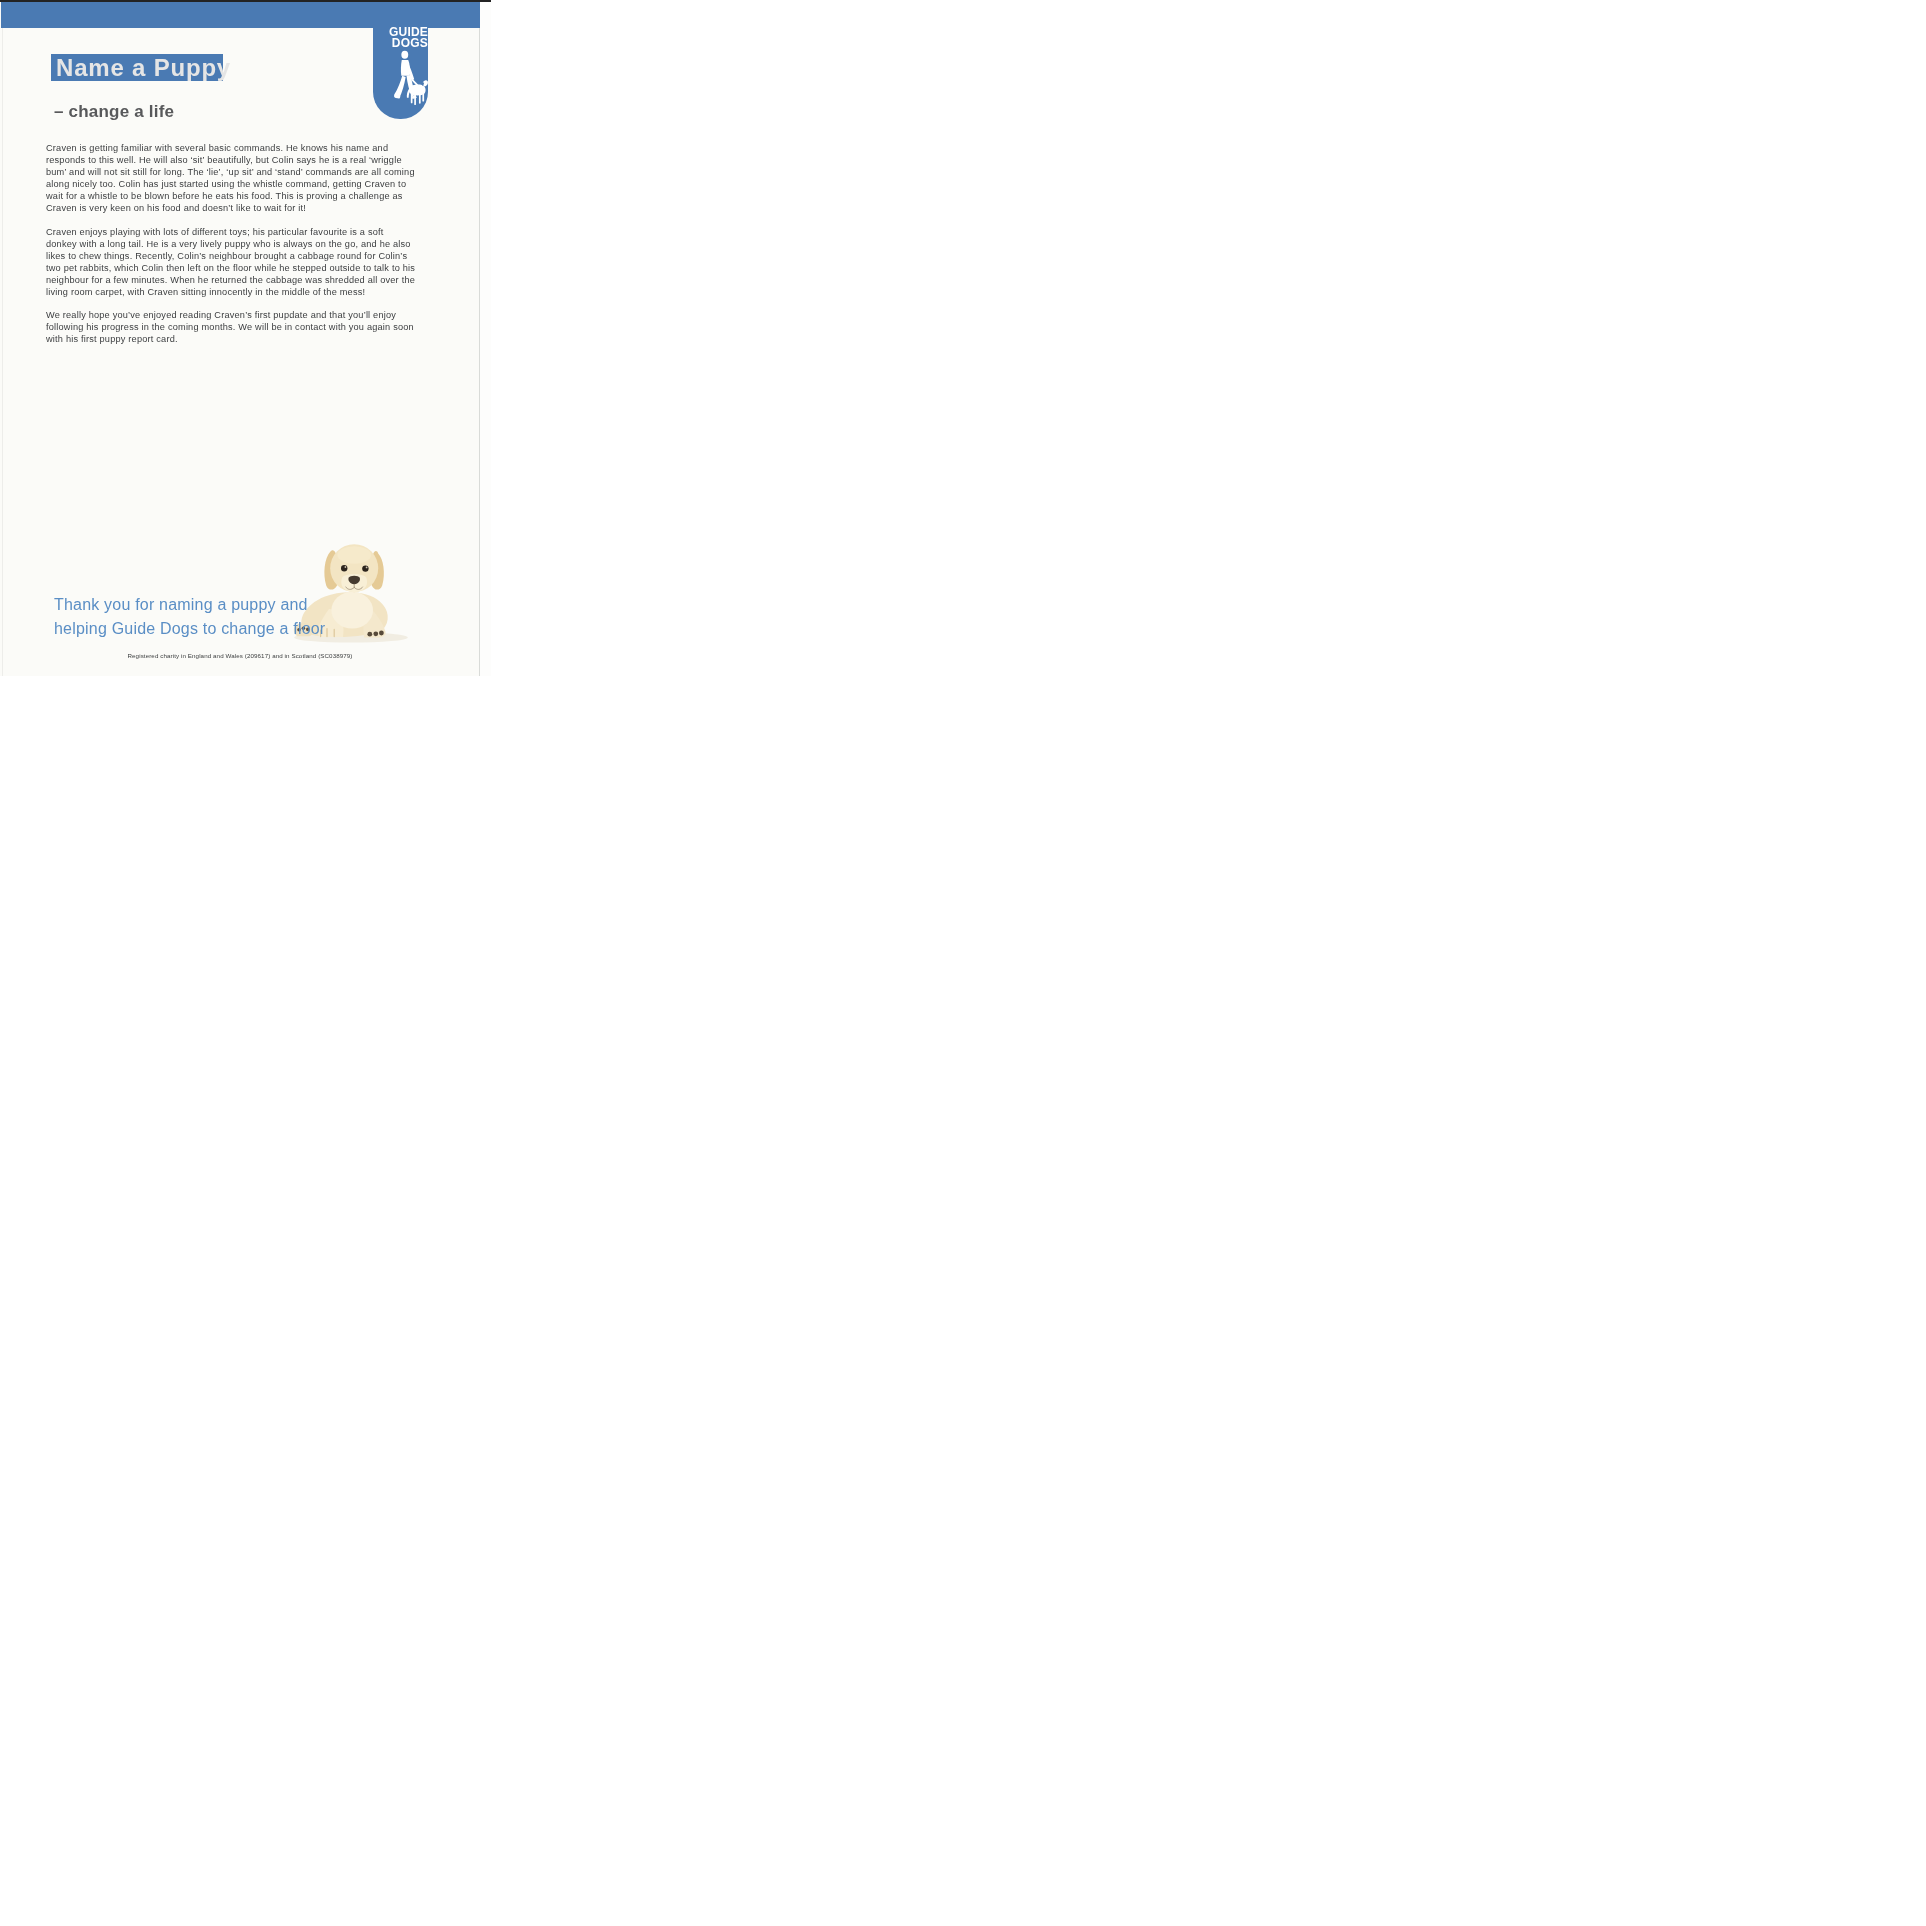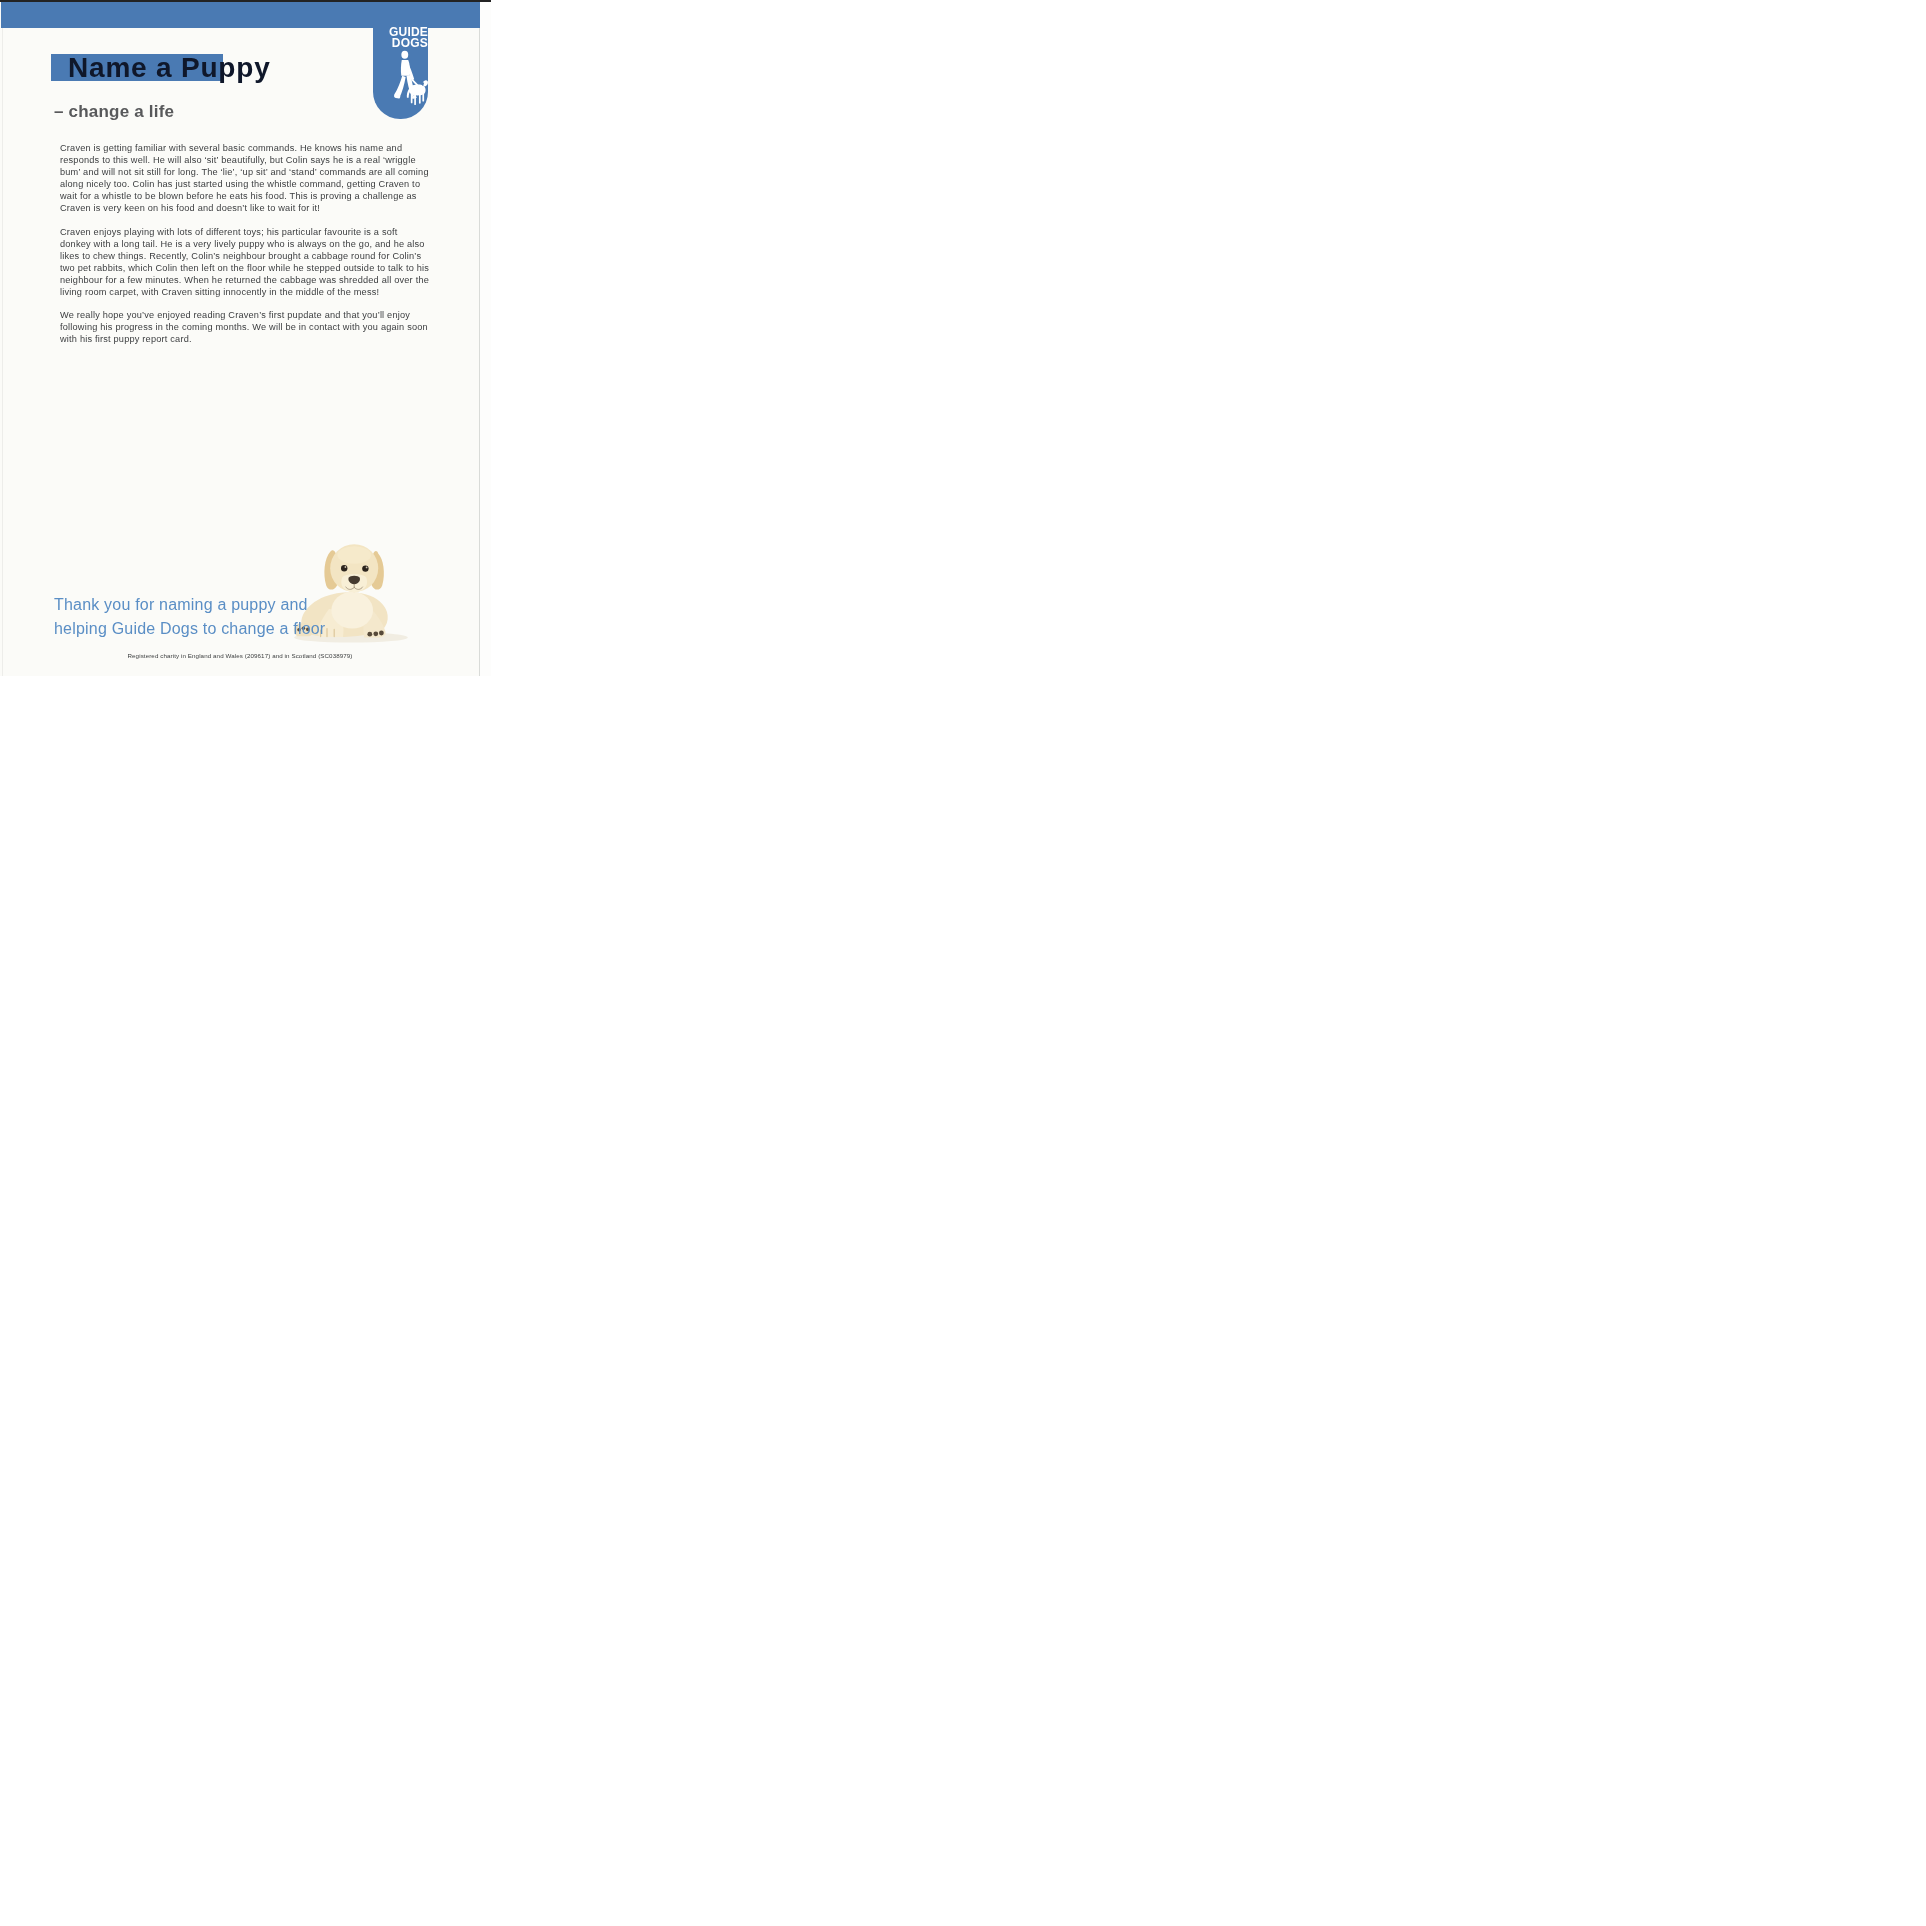--- a/index.html
+++ b/index.html
@@ -56,38 +56,37 @@
 
   
   .title-box {
     position: absolute; left: 51px; top: 54px;
     width: 172px; height: 27px;
     background: var(--brand-blue, #4a7ab3);
     display: flex; align-items: center;
     padding-left: 5px;
   }
   .title-box span {
-    color: #0f172a;
+    color: #e5e5e5;
     font-weight: bold;
-    font-size: 28px;
+    font-size: 24px;
     letter-spacing: 0.8px;
     white-space: nowrap;
-    margin-left: 12px;
   }
   .subtitle {
     position: absolute; left: 54px; top: 102px;
     color: var(--subtitle-gray, #58595b);
     font-weight: bold;
     font-size: 17px;
     letter-spacing: 0.2px;
   }
 
   
   .body-copy {
-    position: absolute; left: 60px; top: 142px; width: 371px;
+    position: absolute; left: 46px; top: 142px; width: 371px;
     color: #3b3d3f;
     font-size: 9.2px;
     line-height: 12px;
     letter-spacing: 0.2px;
   }
   .body-copy p { margin: 0 0 11.6px 0; }
 
   
   .closing {
     position: absolute; left: 54px; top: 593px;

